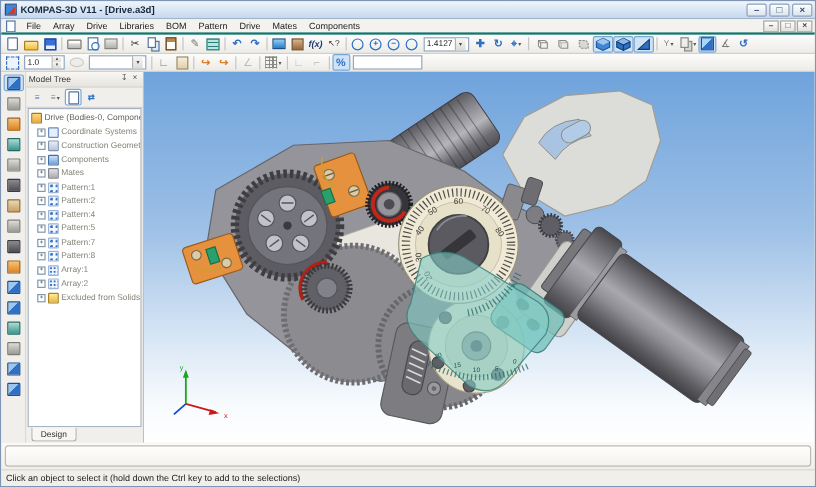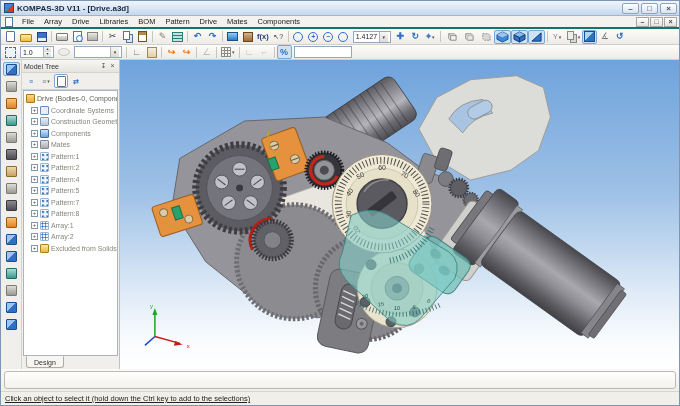--- a/index.html
+++ b/index.html
@@ -26,21 +26,21 @@
   .tb2{height:15px;}
   .tbtn{height:14px;min-width:15px;display:flex;align-items:center;justify-content:center;border:1px solid transparent;border-radius:2px;padding:0 1px;}
   .tbtn.pressed{background:#cfe3f7;border-color:#7ba7d4;}
   .tbtn.disabled{opacity:.45;}
   .sep{width:1px;height:11px;background:#c8c6c0;margin:0 2px;flex:0 0 auto;}
   .gly{font-size:9px;line-height:1;color:#3a3a3a;}
   .g-blue{color:#2f6fc4;font-weight:bold;}
   .g-orange{color:#e07a1e;font-weight:bold;}
   .g-gray{color:#7a7a7a;}
   .g-small{font-size:7px;}
-  .gly.fx{font-weight:bold;font-size:7.5px;color:#1c3c6e;}
+  .gly.fx{font-style:italic;font-weight:bold;font-size:7.5px;color:#1c3c6e;}
   .dd{font-size:5px;color:#555;margin-left:1px;}
   .combo{height:12px;background:#fff;border:1px solid #93a7be;display:flex;align-items:center;font-size:7px;color:#222;
          padding:0 2px;margin:0 2px;}
   .combo .val{flex:1;}
   .combo .dbtn{width:9px;height:10px;background:linear-gradient(#f6f6f4,#dddbd6);border-left:1px solid #b4b2ac;
                font-size:5px;color:#444;text-align:center;line-height:10px;}
   .spin{display:flex;flex-direction:column;width:8px;height:10px;border-left:1px solid #b4b2ac;}
   .spin span{flex:1;font-size:4px;line-height:4px;text-align:center;color:#444;background:linear-gradient(#f6f6f4,#dddbd6);}
   
   .ic{display:inline-block;}
@@ -106,21 +106,21 @@
   .tabrow{height:13px;display:flex;align-items:flex-start;padding-left:4px;background:#f1efec;}
   .dtab{height:12px;padding:0 7px;background:#f8f6f2;border:1px solid #aeaca6;border-top:1px solid #f8f6f2;
         border-radius:0 0 3px 3px;font-size:7px;color:#333;line-height:11px;}
   
   .viewport{flex:1;position:relative;min-width:0;}
   .viewport svg{display:block;width:100%;height:100%;}
   
   .propstrip{height:22px;flex:0 0 auto;background:linear-gradient(#fbfaf8,#f0eeea);padding:2px 3px;}
   .propinner{height:100%;border:1px solid #bcbab4;border-radius:3px;background:linear-gradient(#fefefd,#f4f2ee);}
   .statusbar{height:14px;flex:0 0 auto;background:#f1efe9;border-top:1px solid #d8d6d0;display:flex;align-items:center;padding:0 4px;}
-  .status-text{font-size:7.5px;color:#222;white-space:nowrap;text-decoration:underline;}
+  .status-text{font-size:7.5px;color:#222;white-space:nowrap;}
 </style>
 </head>
 <body>
 
 <div class="app">
 
   <div class="titlebar">
     <span class="appicon"></span>
     <span class="title-text">KOMPAS-3D V11 - [Drive.a3d]</span>
     <span class="winbtn">–</span>

